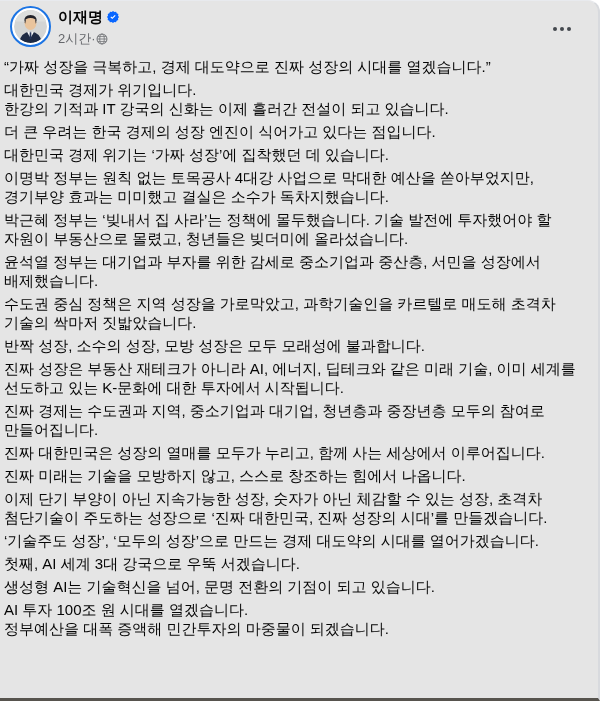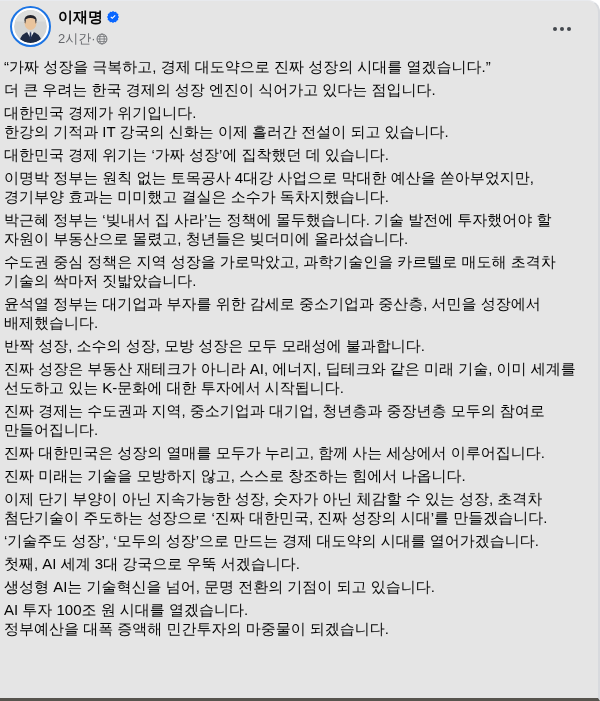--- a/index.html
+++ b/index.html
@@ -96,28 +96,28 @@
 
     <button class="more-btn" aria-label="more">
       <span></span>
       <span></span>
       <span></span>
     </button>
   </div>
 
   <div class="post-body" id="post-body">
       <p class="post-par">“가짜 성장을 극복하고, 경제 대도약으로 진짜 성장의 시대를 열겠습니다.”</p>
-      <p class="post-par">더 큰 우려는 한국 경제의 성장 엔진이 식어가고 있다는 점입니다.</p>
       <p class="post-par">대한민국 경제가 위기입니다.
 한강의 기적과 IT 강국의 신화는 이제 흘러간 전설이 되고 있습니다.</p>
+      <p class="post-par">더 큰 우려는 한국 경제의 성장 엔진이 식어가고 있다는 점입니다.</p>
       <p class="post-par">대한민국 경제 위기는 ‘가짜 성장’에 집착했던 데 있습니다.</p>
       <p class="post-par">이명박 정부는 원칙 없는 토목공사 4대강 사업으로 막대한 예산을 쏟아부었지만, 경기부양 효과는 미미했고 결실은 소수가 독차지했습니다.</p>
       <p class="post-par">박근혜 정부는 ‘빚내서 집 사라’는 정책에 몰두했습니다. 기술 발전에 투자했어야 할 자원이 부동산으로 몰렸고, 청년들은 빚더미에 올라섰습니다.</p>
+      <p class="post-par">윤석열 정부는 대기업과 부자를 위한 감세로 중소기업과 중산층, 서민을 성장에서 배제했습니다.</p>
       <p class="post-par">수도권 중심 정책은 지역 성장을 가로막았고, 과학기술인을 카르텔로 매도해 초격차 기술의 싹마저 짓밟았습니다.</p>
-      <p class="post-par">윤석열 정부는 대기업과 부자를 위한 감세로 중소기업과 중산층, 서민을 성장에서 배제했습니다.</p>
       <p class="post-par">반짝 성장, 소수의 성장, 모방 성장은 모두 모래성에 불과합니다.</p>
       <p class="post-par">진짜 성장은 부동산 재테크가 아니라 AI, 에너지, 딥테크와 같은 미래 기술, 이미 세계를 선도하고 있는 K-문화에 대한 투자에서 시작됩니다.</p>
       <p class="post-par">진짜 경제는 수도권과 지역, 중소기업과 대기업, 청년층과 중장년층 모두의 참여로 만들어집니다.</p>
       <p class="post-par">진짜 대한민국은 성장의 열매를 모두가 누리고, 함께 사는 세상에서 이루어집니다.</p>
       <p class="post-par">진짜 미래는 기술을 모방하지 않고, 스스로 창조하는 힘에서 나옵니다.</p>
       <p class="post-par">이제 단기 부양이 아닌 지속가능한 성장, 숫자가 아닌 체감할 수 있는 성장, 초격차 첨단기술이 주도하는 성장으로 ‘진짜 대한민국, 진짜 성장의 시대’를 만들겠습니다.</p>
       <p class="post-par">‘기술주도 성장’, ‘모두의 성장’으로 만드는 경제 대도약의 시대를 열어가겠습니다.</p>
       <p class="post-par">첫째, AI 세계 3대 강국으로 우뚝 서겠습니다.</p>
       <p class="post-par">생성형 AI는 기술혁신을 넘어, 문명 전환의 기점이 되고 있습니다.</p>
       <p class="post-par">AI 투자 100조 원 시대를 열겠습니다.

